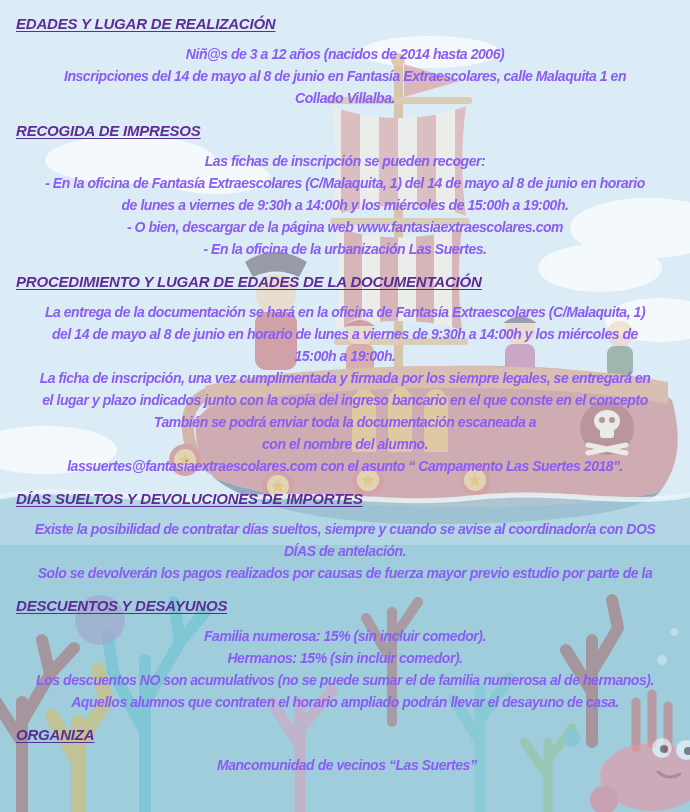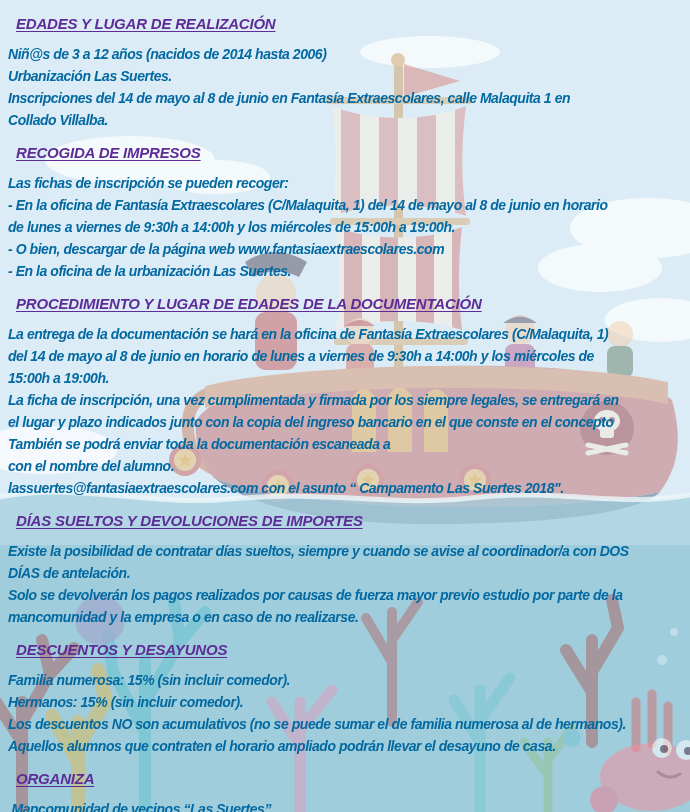--- a/index.html
+++ b/index.html
@@ -21,23 +21,24 @@
     font-style:italic; font-weight:bold;
     color:#5e2c97;
     text-decoration:underline;
     text-underline-offset:2px;
     letter-spacing:-0.2px;
     white-space:pre;
   }
   .ln {
     font-size:14px; line-height:22px;
     font-style:italic; font-weight:bold;
-    color:#0369a1;
+    color:#8b5cf6;
     letter-spacing:-0.45px;
     white-space:pre;
+    text-align:center;
   }
 </style>
 </head>
 <body>
 
 <svg class="bg" width="690" height="812" viewBox="0 0 690 812" aria-hidden="true">
 
   <g fill="#ffffff" opacity="0.7">
     <ellipse cx="130" cy="160" rx="85" ry="24"></ellipse>
     <ellipse cx="215" cy="177" rx="55" ry="17"></ellipse>
@@ -170,21 +171,20 @@
     <path d="M658,772 q11,9 22,2" stroke="#b05565" stroke-width="3" fill="none" stroke-linecap="round"></path>
     <circle cx="604" cy="800" r="14" fill="#e87f90"></circle>
   </g>
 </svg>
 
 <main class="content">
 
   <section>
     <h2>EDADES Y LUGAR DE REALIZACIÓN</h2>
     <div class="ln">Niñ@s de 3 a 12 años (nacidos de 2014 hasta 2006)</div>
-    <div class="ln">Urbanización Las Suertes.</div>
     <div class="ln">Inscripciones del 14 de mayo al 8 de junio en Fantasía Extraescolares, calle Malaquita 1 en</div>
     <div class="ln">Collado Villalba.</div>
   </section>
 
   <section>
     <h2>RECOGIDA DE IMPRESOS</h2>
     <div class="ln">Las fichas de inscripción se pueden recoger:</div>
     <div class="ln">- En la oficina de Fantasía Extraescolares (C/Malaquita, 1) del 14 de mayo al 8 de junio en horario</div>
     <div class="ln">de lunes a viernes de 9:30h a 14:00h y los miércoles de 15:00h a 19:00h.</div>
     <div class="ln">- O bien, descargar de la página web www.fantasiaextraescolares.com</div>
@@ -201,21 +201,20 @@
     <div class="ln">También se podrá enviar toda la documentación escaneada a</div>
     <div class="ln">con el nombre del alumno.</div>
     <div class="ln">lassuertes@fantasiaextraescolares.com con el asunto “ Campamento Las Suertes 2018".</div>
   </section>
 
   <section>
     <h2>DÍAS SUELTOS Y DEVOLUCIONES DE IMPORTES</h2>
     <div class="ln">Existe la posibilidad de contratar días sueltos, siempre y cuando se avise al coordinador/a con DOS</div>
     <div class="ln">DÍAS de antelación.</div>
     <div class="ln">Solo se devolverán los pagos realizados por causas de fuerza mayor previo estudio por parte de la</div>
-    <div class="ln">mancomunidad y la empresa o en caso de no realizarse.</div>
   </section>
 
   <section>
     <h2>DESCUENTOS Y DESAYUNOS</h2>
     <div class="ln">Familia numerosa: 15% (sin incluir comedor).</div>
     <div class="ln">Hermanos: 15% (sin incluir comedor).</div>
     <div class="ln">Los descuentos NO son acumulativos (no se puede sumar el de familia numerosa al de hermanos).</div>
     <div class="ln">Aquellos alumnos que contraten el horario ampliado podrán llevar el desayuno de casa.</div>
   </section>
 

